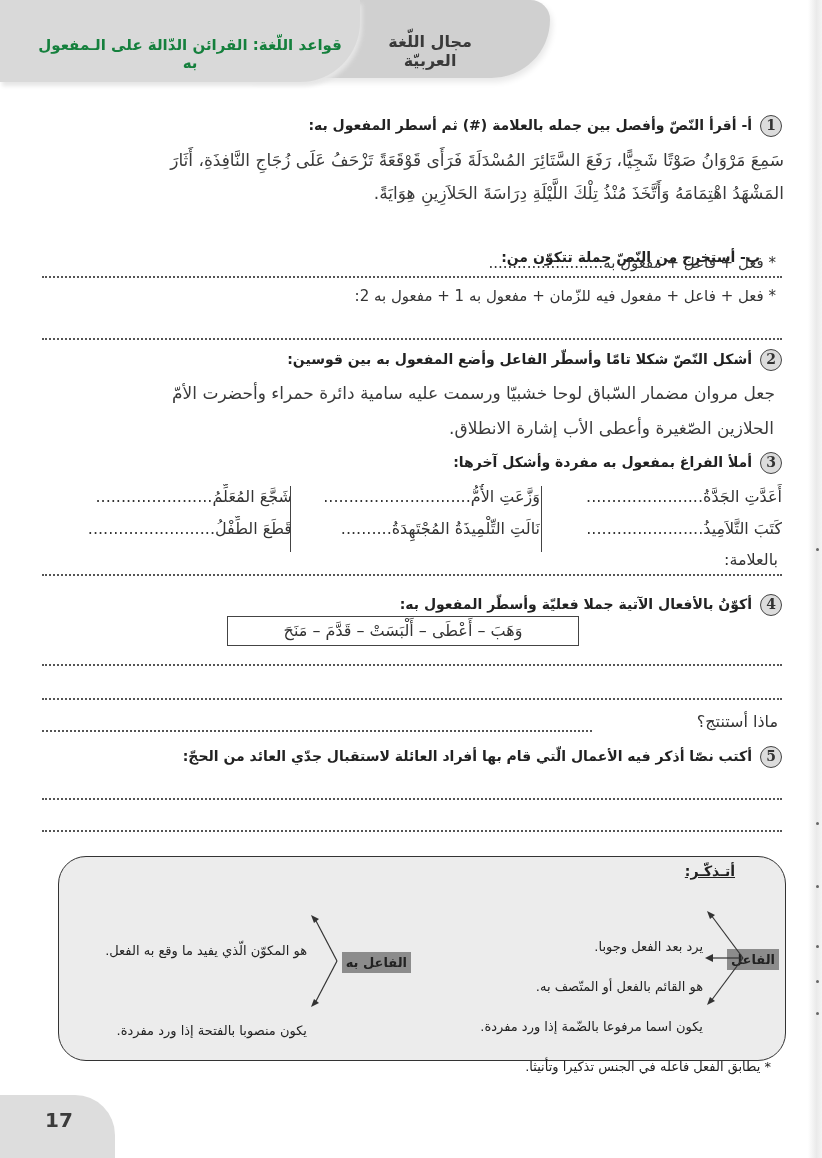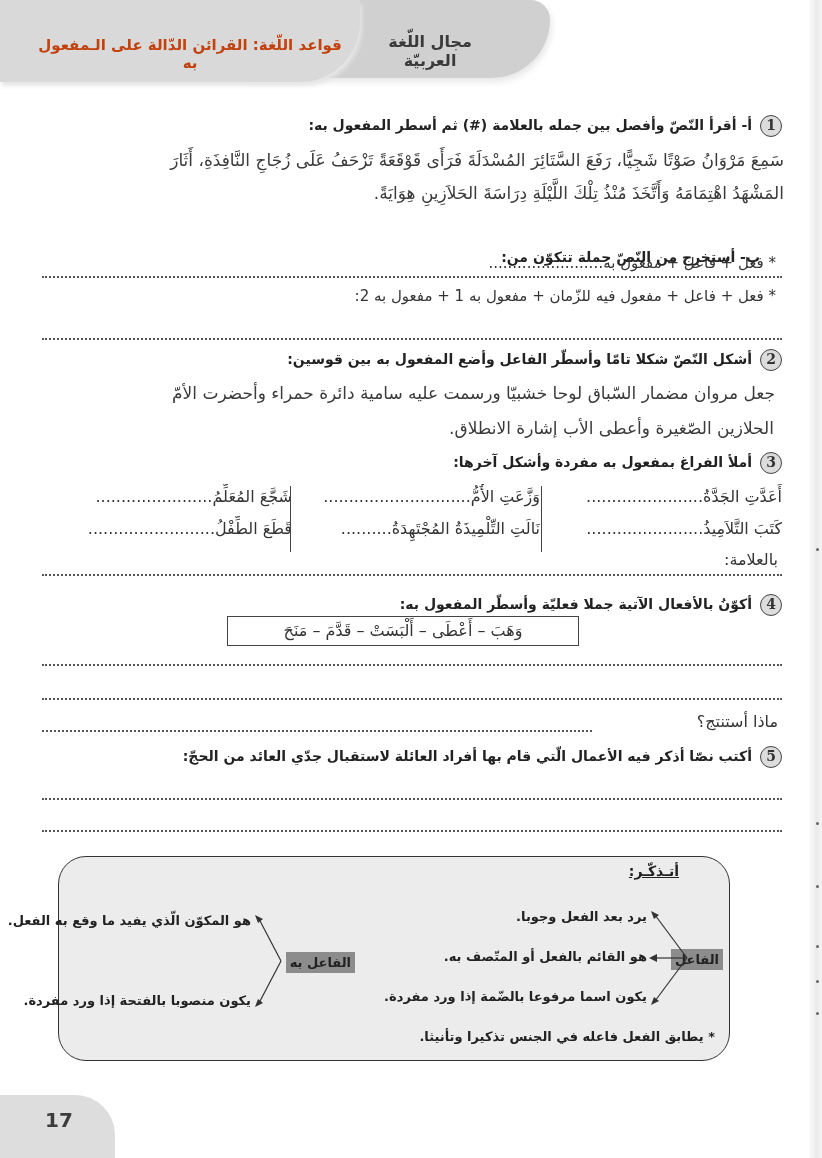--- a/index.html
+++ b/index.html
@@ -12,21 +12,21 @@
     background: #d9d9d9; border-bottom-right-radius: 60px;
     box-shadow: 2px 4px 4px #e6e6e6;
   }
   .hdr-tab-right {
     position: absolute; left: 250px; top: 0; width: 300px; height: 78px;
     background: #d0d0d0; border-bottom-right-radius: 60px; border-top-right-radius: 20px;
     box-shadow: 2px 4px 6px #e8e8e8;
   }
   .hdr-left-title {
     position: absolute; left: 30px; top: 36px; width: 320px; text-align: center;
-    font-size: 15px; font-weight: bold; color: #c2410c; z-index: 2;
+    font-size: 15px; font-weight: bold; color: #15803d; z-index: 2;
   }
   .hdr-right-title {
     position: absolute; left: 360px; top: 32px; width: 140px; text-align: center;
     font-size: 16px; font-weight: bold; color: #3a3a3a; z-index: 2;
   }
   .right-edge {
     position: absolute; right: 0; top: 0; width: 14px; height: 1158px;
     background: linear-gradient(to right, #fff, #eaeaea 60%, #f4f4f4);
   }
 
@@ -50,28 +50,28 @@
   .cell { position: absolute; top: 0; height: 26px; line-height: 26px; text-align: right; white-space: nowrap; overflow: hidden; }
   .vsep { position: absolute; width: 1px; background: #444; }
 
   .verb-box {
     position: absolute; left: 227px; top: 616px; width: 352px; height: 30px;
     border: 1.5px solid #444; text-align: center; font-size: 16px; line-height: 27px; color: #333;
   }
 
   
   .remember {
-    position: absolute; left: 58px; top: 856px; width: 672px; height: 205px;
+    position: absolute; left: 58px; top: 856px; width: 728px; height: 205px;
     background: #ececec; border: 1.5px solid #333; border-radius: 28px;
   }
   .rem-title {
     position: absolute; right: 50px; top: 6px; font-size: 14px; font-weight: bold;
     text-decoration: underline; color:#222;
   }
-  .rem-item { position: absolute; font-size: 13px; font-weight: bold; color: #222; white-space: nowrap; }
+  .rem-item { position: absolute; font-size: 13px; font-weight: normal; color: #222; white-space: nowrap; margin-top: 30px; }
   .tag {
     position: absolute; background: #8c8c8c; color: #222; font-weight: bold; font-size: 13px;
     padding: 3px 4px; white-space: nowrap;
   }
 
   
   .footer-tab {
     position: absolute; left: 0; top: 1095px; width: 115px; height: 63px;
     background: #dddddd; border-top-right-radius: 40px;
   }

